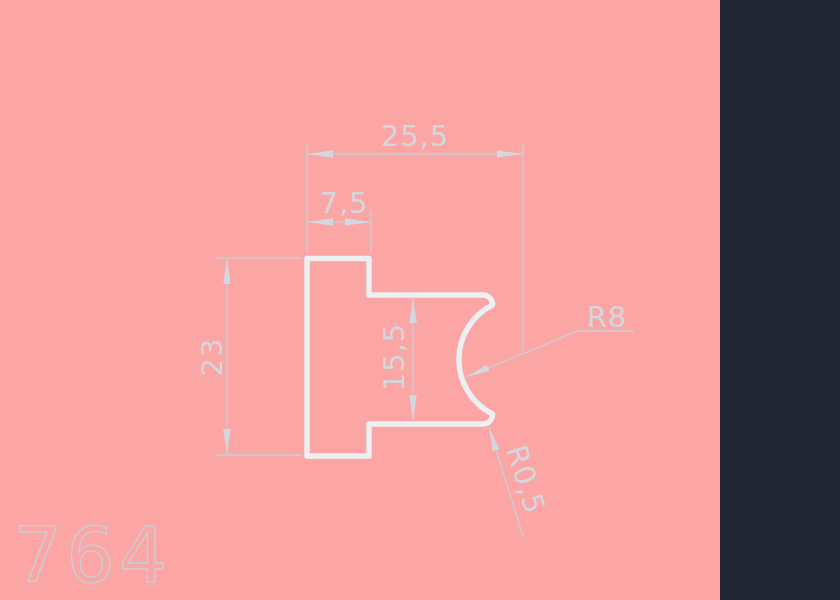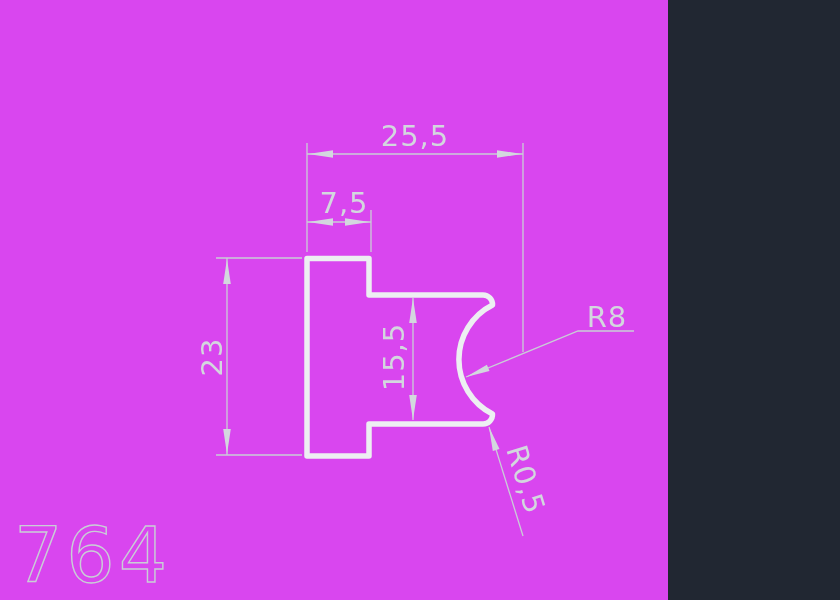--- a/index.html
+++ b/index.html
@@ -2,23 +2,23 @@
 <html><head>
 <meta charset="utf-8">
 <style>
   html, body {
     margin: 0;
     padding: 0;
     background: #212732;
   }
   .canvas {
     position: relative;
-    width: 668px;
+    width: 720px;
     height: 600px;
-    background: #d946ef;
+    background: #fca5a5;
     overflow: hidden;
     font-family: "DejaVu Sans", sans-serif;
     text-decoration: underline;
   }
   svg { display: block; }
   .profile-stroke {
     fill: none;
     stroke: #edeff2;
     stroke-width: 5.5;
     stroke-linejoin: round;

